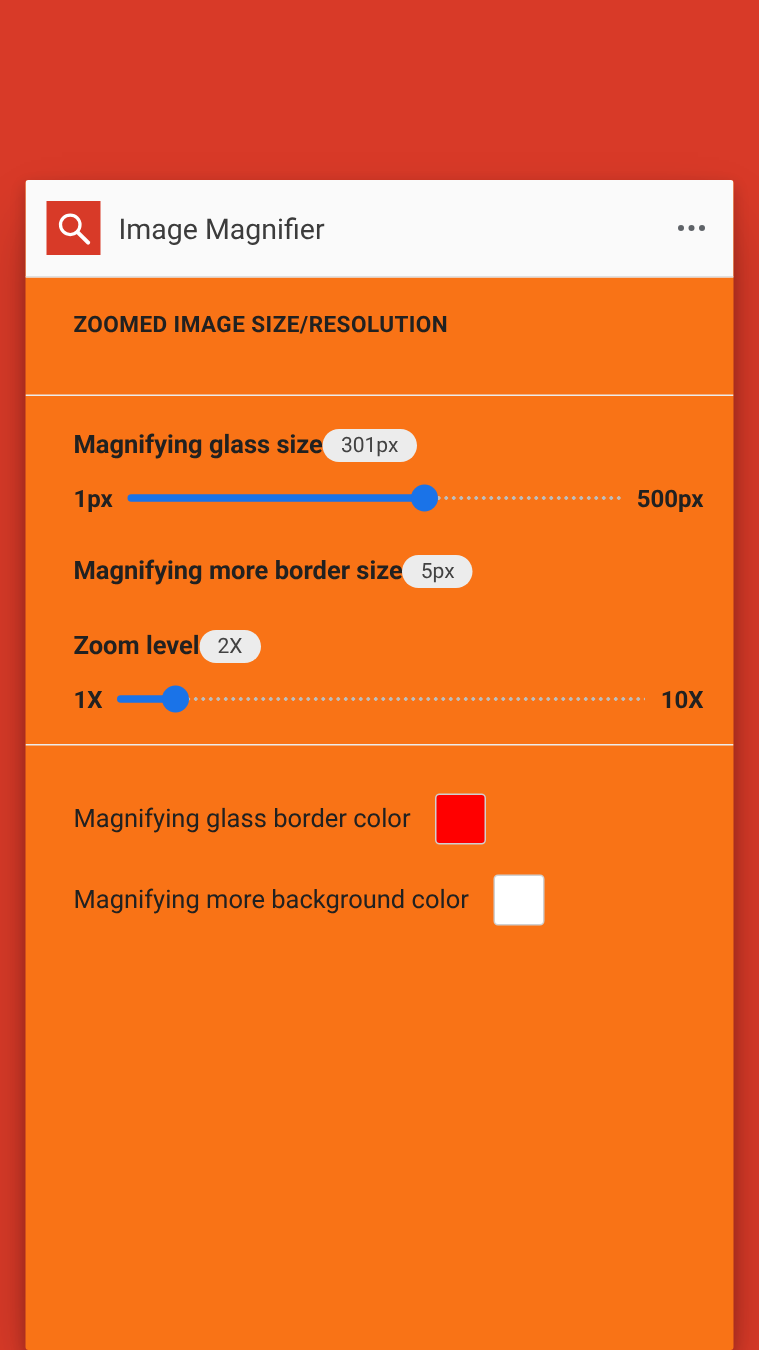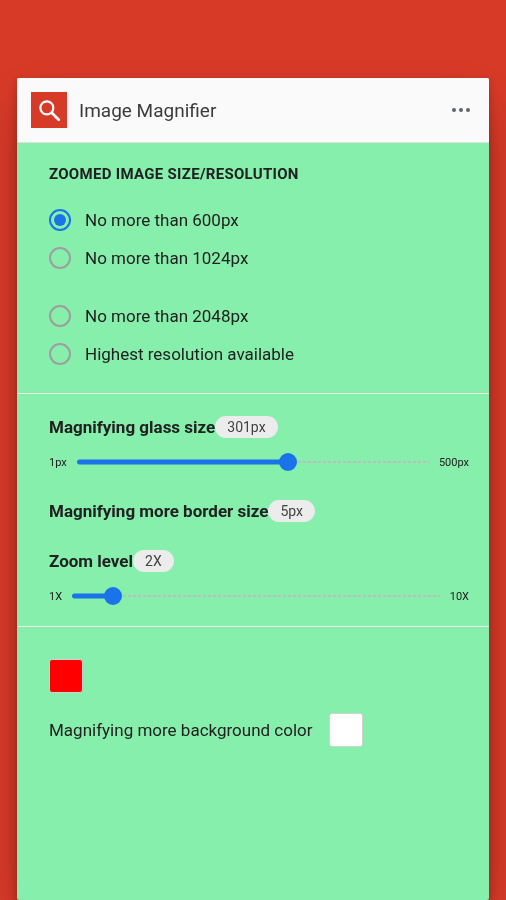--- a/index.html
+++ b/index.html
@@ -6,24 +6,25 @@
   html, body { width: 506px; height: 900px; }
   body {
     background: #d83a28;
     font-family: -apple-system, BlinkMacSystemFont, "Segoe UI", Roboto, Arial, sans-serif;
     display: flex;
     justify-content: center;
     padding-top: 78px;
   }
   .card {
     width: 472px;
-    background: #86efac;
+    background: #f97316;
     border-radius: 2px;
     box-shadow: 0 20px 40px -10px rgba(0,0,0,0.4), 0 4px 10px rgba(0,0,0,0.2);
     overflow: hidden;
+    margin-top: 42px;
   }
   .header {
     display: flex;
     align-items: center;
     padding: 14px 16px 14px 14px;
     border-bottom: 1px solid #e0e0e0;
     background: #fafafa;
   }
   .app-icon {
     width: 36px; height: 36px;
@@ -113,23 +114,24 @@
     padding: 3px 12px;
     font-size: 14px;
     color: #424242;
   }
   .slider-row {
     display: flex;
     align-items: center;
     gap: 10px;
   }
   .slider-min, .slider-max {
-    font-size: 11px;
+    font-size: 16px;
     color: #212121;
     white-space: nowrap;
+    font-weight: bold;
   }
   .slider-max { text-align: right; }
   .slider-track {
     flex: 1;
     height: 20px;
     position: relative;
     cursor: pointer;
   }
   .track-bg {
     position: absolute;
@@ -189,38 +191,20 @@
     <div class="app-title">Image Magnifier</div>
     <div class="menu-dots">
       <span></span>
         <span></span>
         <span></span>
     </div>
   </div>
 
   <div class="section">
     <div class="section-title">ZOOMED IMAGE SIZE/RESOLUTION</div>
-    <div class="radio-group" id="radio-group">
-        <div class="radio-item">
-          <div class="radio checked"></div>
-          <span class="radio-label">No more than 600px</span>
-        </div>
-        <div class="radio-item">
-          <div class="radio"></div>
-          <span class="radio-label">No more than 1024px</span>
-        </div>
-        <div class="radio-item gap-above">
-          <div class="radio"></div>
-          <span class="radio-label">No more than 2048px</span>
-        </div>
-        <div class="radio-item">
-          <div class="radio"></div>
-          <span class="radio-label">Highest resolution available</span>
-        </div>
-      </div>
   </div>
 
   <div class="section">
     <div class="slider-block">
         <div class="slider-header">
           <span class="slider-title">Magnifying glass size</span>
           <span class="slider-badge">301px</span>
         </div>
         <div class="slider-row">
           <span class="slider-min">1px</span>
@@ -250,20 +234,21 @@
             <div class="track-fill" style="width: 11.1111%;"></div>
             <div class="thumb" style="left: 11.1111%;"></div>
           </div>
           <span class="slider-max">10X</span>
         </div>
       </div>
   </div>
 
   <div class="section">
     <div class="color-row">
+      <span class="color-label">Magnifying glass border color</span>
       <span class="color-swatch" style="background:#ff0000"></span>
     </div>
     <div class="color-row">
       <span class="color-label">Magnifying more background color</span>
       <span class="color-swatch" style="background:#ffffff"></span>
     </div>
   </div>
 
 </div>
 

